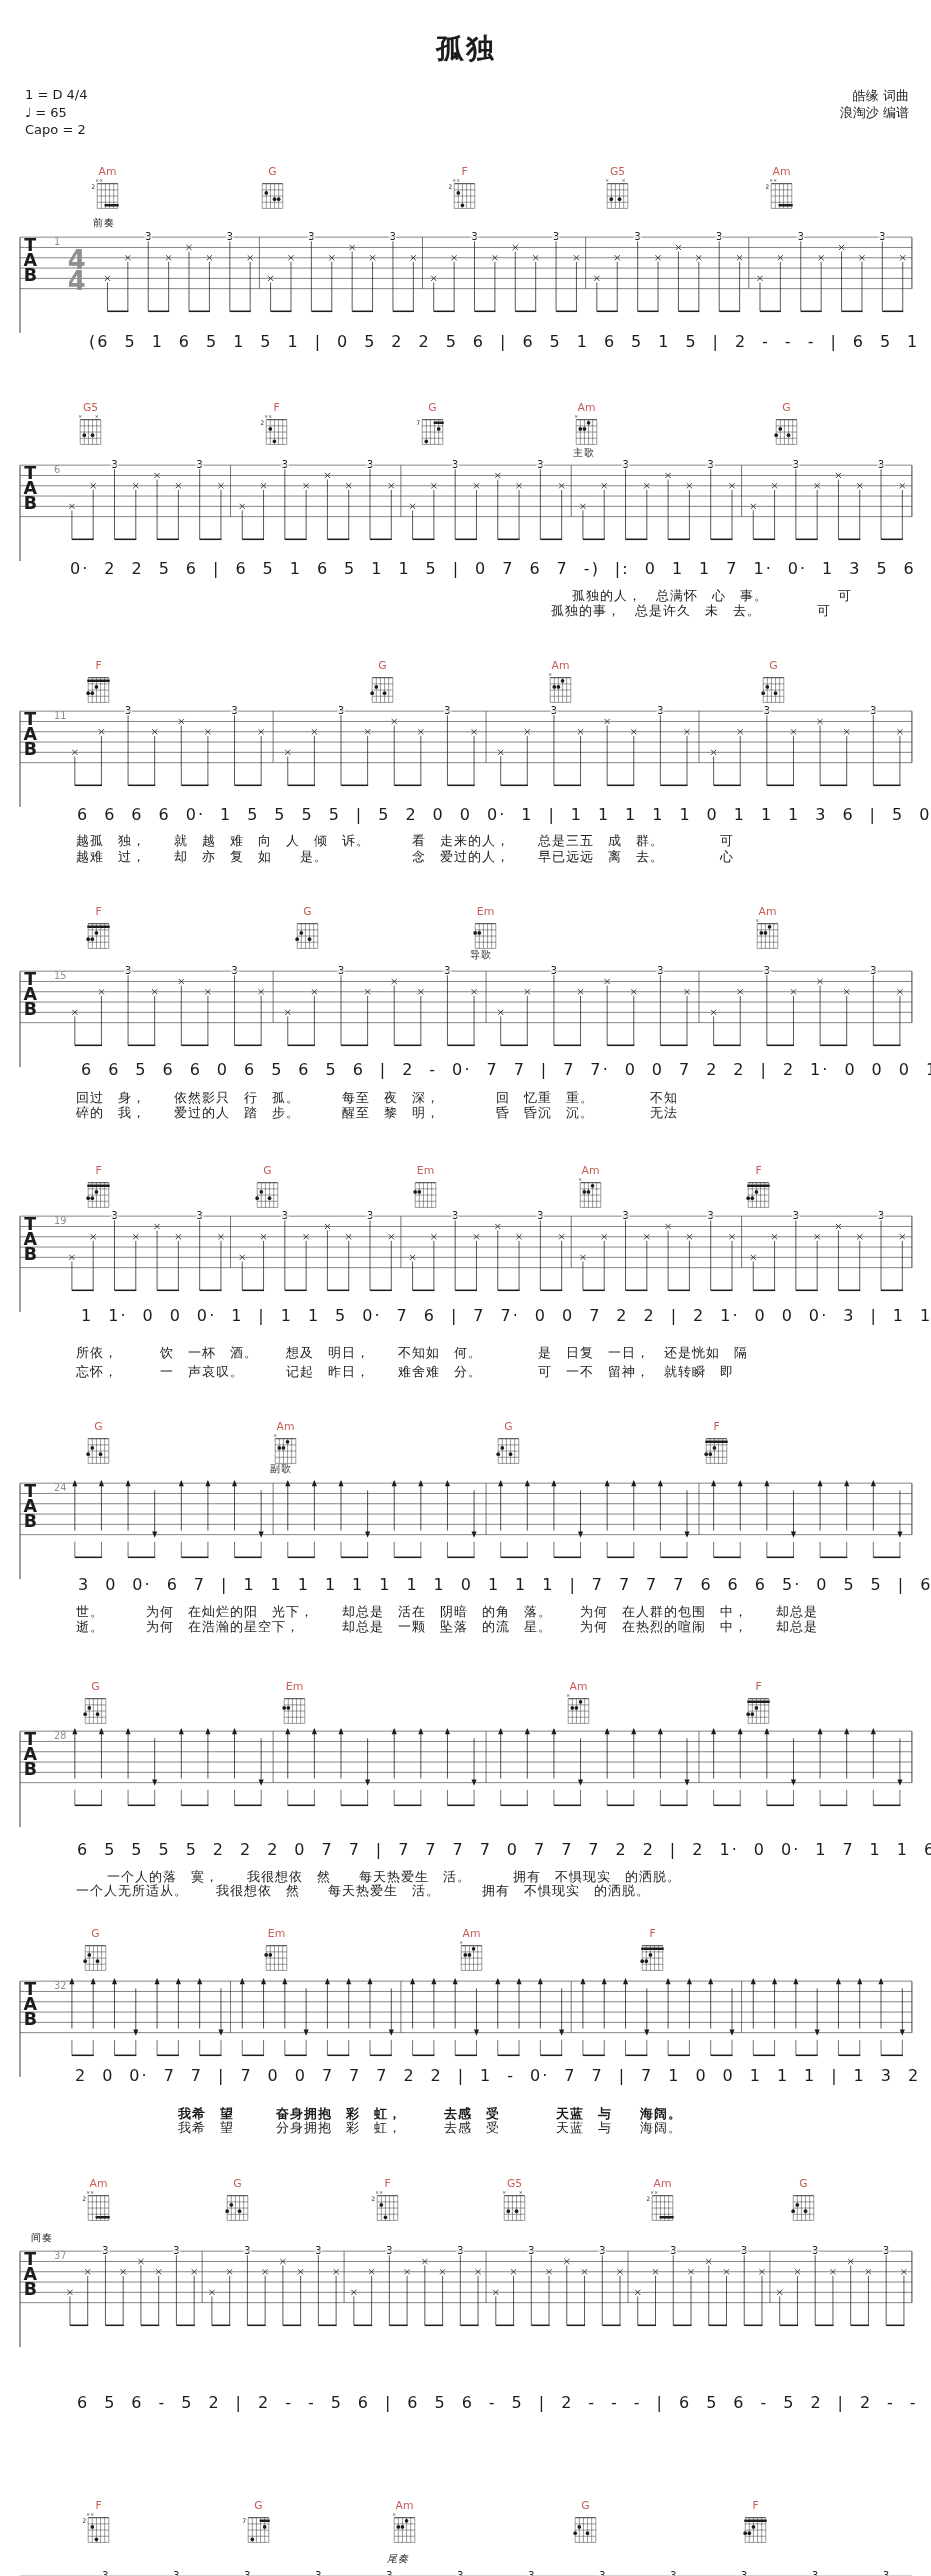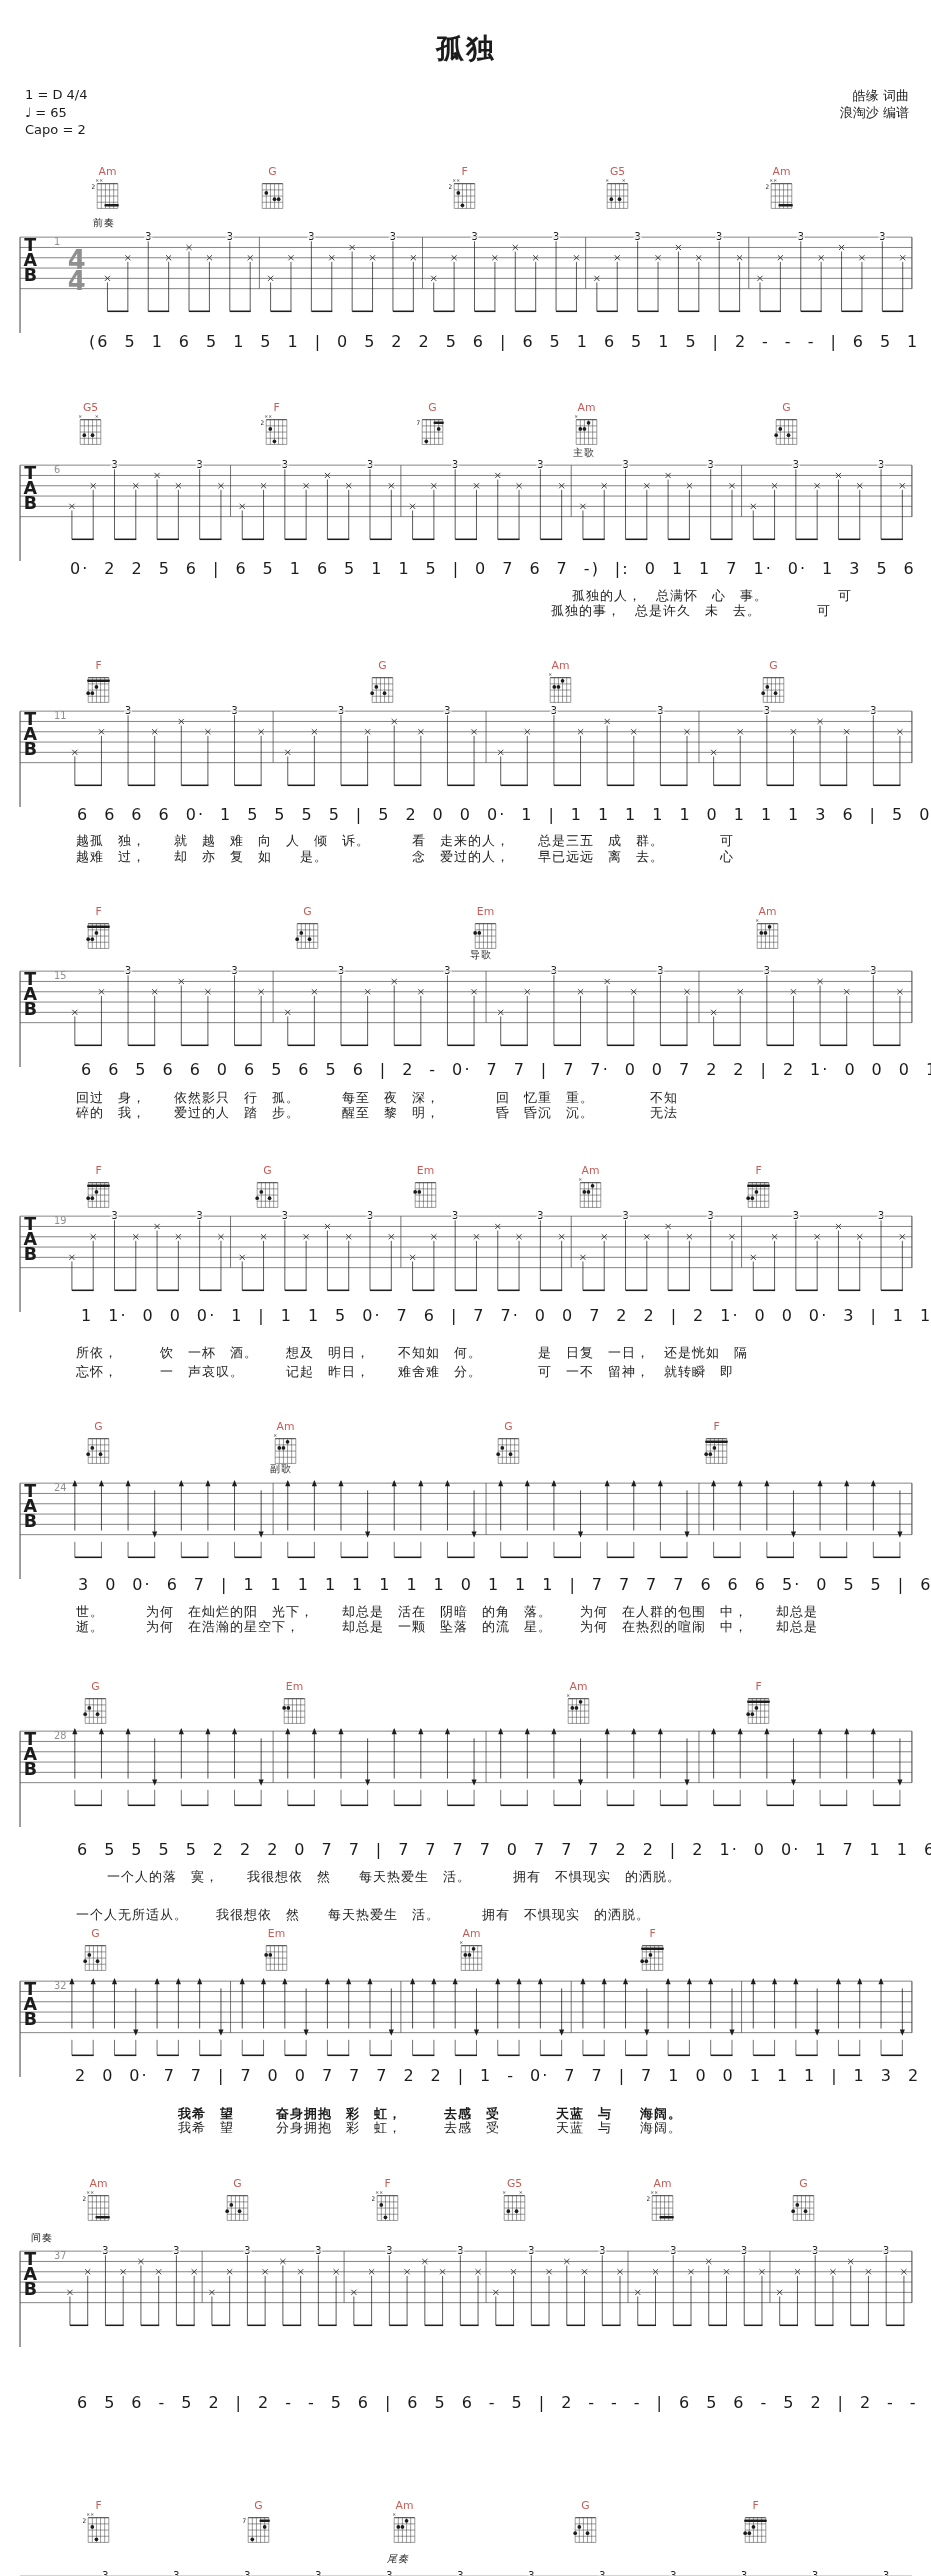--- a/index.html
+++ b/index.html
@@ -1565,21 +1565,21 @@
             <line x1="1659.053125" y1="102" x2="1659.053125" y2="6" stroke="#1c1c1c" stroke-width="1.5"></line>
             <polygon points="1654.053125,16 1664.053125,16 1659.053125,4" fill="#1c1c1c"></polygon>
             <line x1="1659.053125" y1="124" x2="1659.053125" y2="154" stroke="#1c1c1c" stroke-width="1.2"></line>
             <line x1="1710.740625" y1="24" x2="1710.740625" y2="112" stroke="#1c1c1c" stroke-width="1.5"></line>
             <polygon points="1705.740625,104 1715.740625,104 1710.740625,116" fill="#1c1c1c"></polygon>
             <line x1="1710.740625" y1="124" x2="1710.740625" y2="154" stroke="#1c1c1c" stroke-width="1.2"></line>
             <line x1="1659.053125" y1="154" x2="1711.740625" y2="154" stroke="#1c1c1c" stroke-width="3"></line>
           </svg></div>
         <div class="numbers" style="left: 77px; top: 1840px;">6 5 5 5 5 2 2 2 0 7 7 | 7 7 7 7 0 7 7 7 2 2 | 2 1· 0 0· 1 7 1 1 6 6 1 1 | 1 1 2</div>
         <div class="lyr" style="left: 76px; top: 1868px; margin-left: 31px;">一个人的落　寞，　　我很想依　然　　每天热爱生　活。　　　拥有　不惧现实　的洒脱。</div>
-        <div class="lyr" style="left: 76px; top: 1882px; margin-top: 24px;">一个人无所适从。　　我很想依　然　　每天热爱生　活。　　　拥有　不惧现实　的洒脱。</div>
+        <div class="lyr" style="left: 76px; top: 1882px;">一个人无所适从。　　我很想依　然　　每天热爱生　活。　　　拥有　不惧现实　的洒脱。</div>
       </div>
       <div class="sys">
         <div class="chord" style="left: 80px; top: 1928px;"><div class="nm" style="color: rgb(199, 93, 88);">G</div><svg width="31" height="34" viewBox="0 0 60 66">
             <line x1="10" y1="13" x2="10" y2="61" stroke="#3c3c3c" stroke-width="1"></line>
             <line x1="18" y1="13" x2="18" y2="61" stroke="#3c3c3c" stroke-width="1"></line>
             <line x1="26" y1="13" x2="26" y2="61" stroke="#3c3c3c" stroke-width="1"></line>
             <line x1="34" y1="13" x2="34" y2="61" stroke="#3c3c3c" stroke-width="1"></line>
             <line x1="42" y1="13" x2="42" y2="61" stroke="#3c3c3c" stroke-width="1"></line>
             <line x1="50" y1="13" x2="50" y2="61" stroke="#3c3c3c" stroke-width="1"></line>
             <line x1="10" y1="13" x2="50" y2="13" stroke="#3c3c3c" stroke-width="2"></line>

